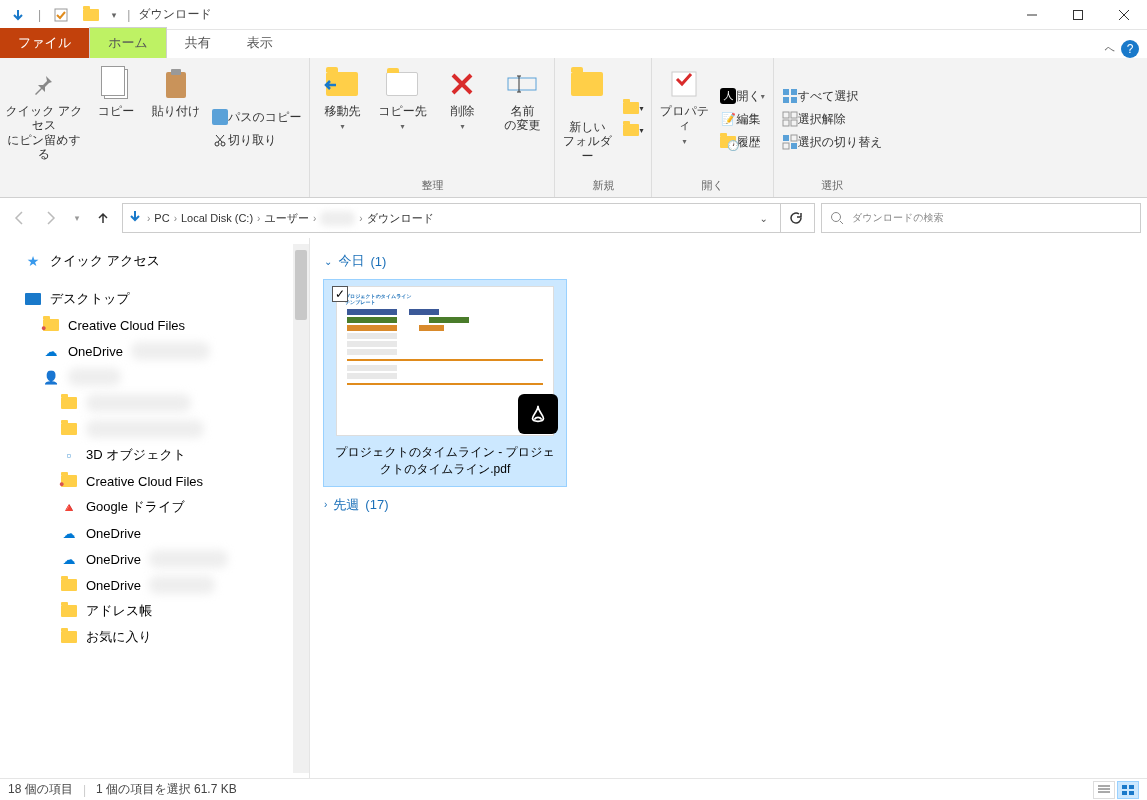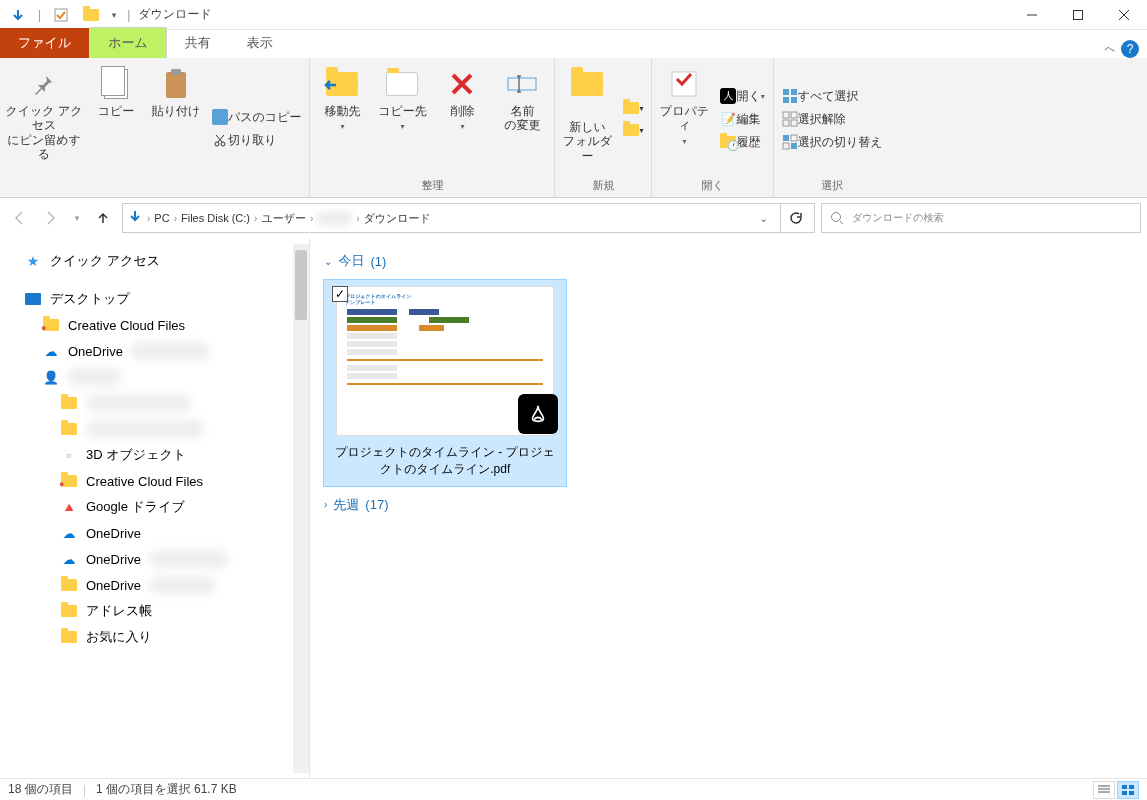--- a/index.html
+++ b/index.html
@@ -369,21 +369,21 @@
   <div class="addrbar">
     <span><svg width="16" height="16" viewBox="0 0 16 16">
           <path d="M8 2 v8 M4 7 l4 4 l4 -4" stroke="#1979ca" stroke-width="2" fill="none"></path>
         </svg></span>
     <span class="crumb-sep">›</span>
     <span class="crumb">
         <span>PC</span>
       </span>
     <span class="crumb-sep">›</span>
     <span class="crumb">
-        <span>Files Disk (C:)</span>
+        <span>Local Disk (C:)</span>
       </span>
     <span class="crumb-sep">›</span>
     <span class="crumb">
         <span>ユーザー</span>
       </span>
     <span class="crumb-sep">›</span>
     <span class="crumb">
         <span style="filter:blur(3px);background:#eee;padding:0 12px;border-radius:6px;">　</span>
       </span>
     <span class="crumb-sep">›</span>

